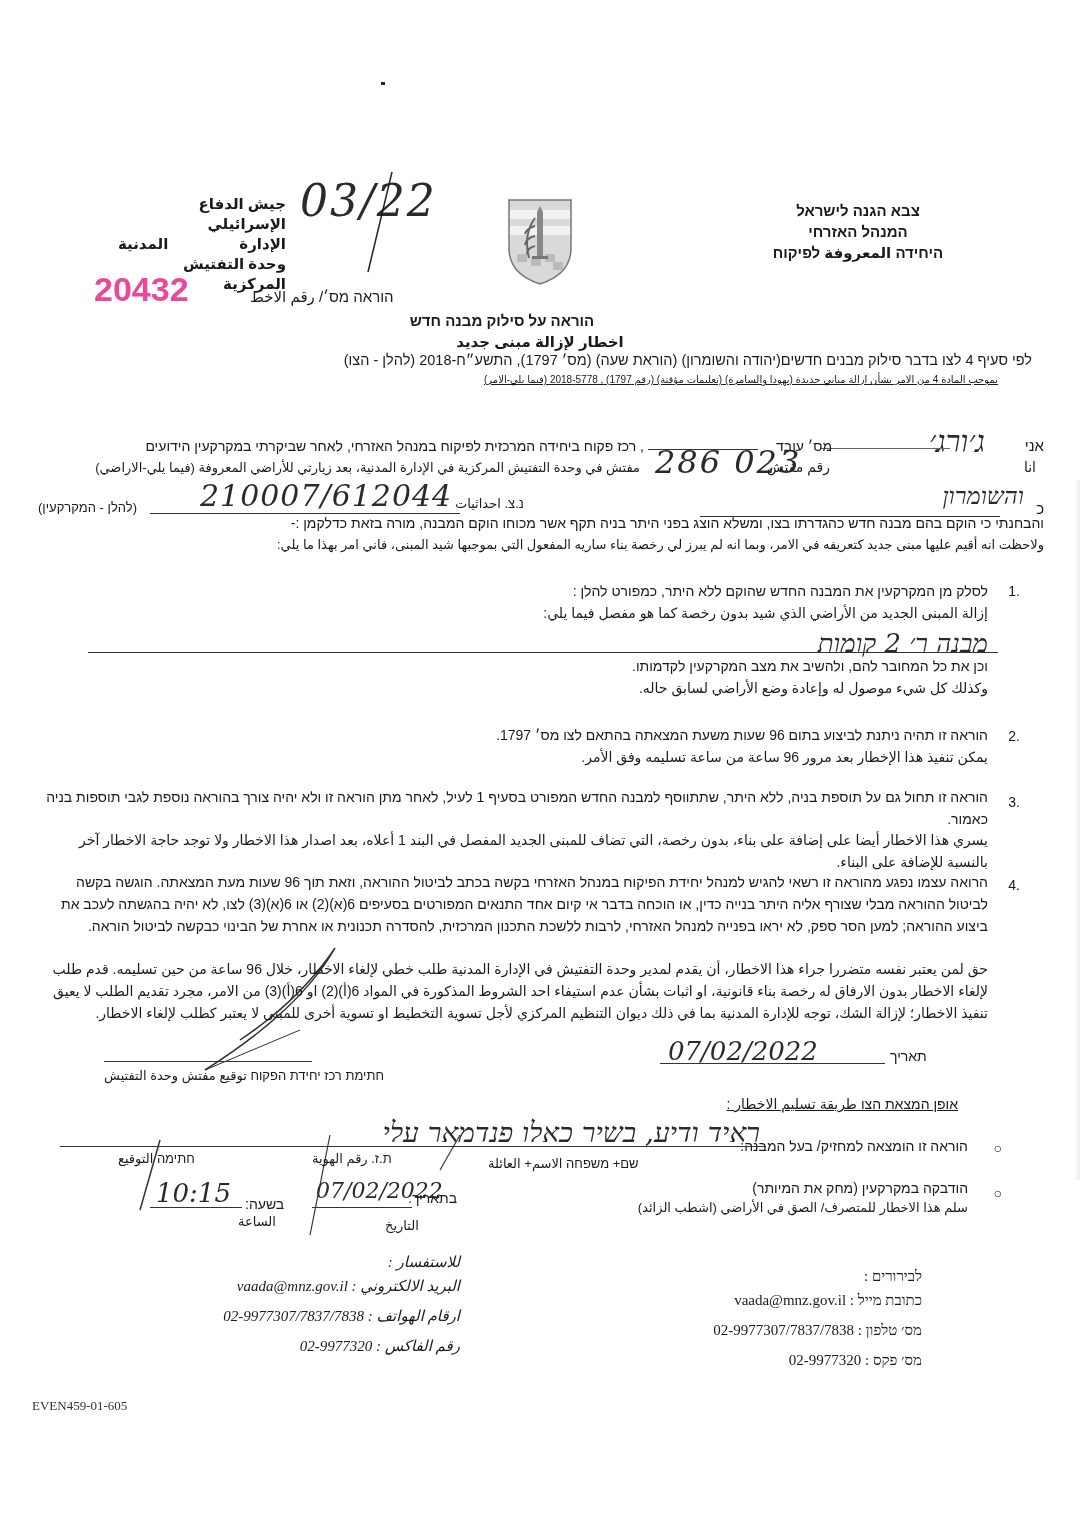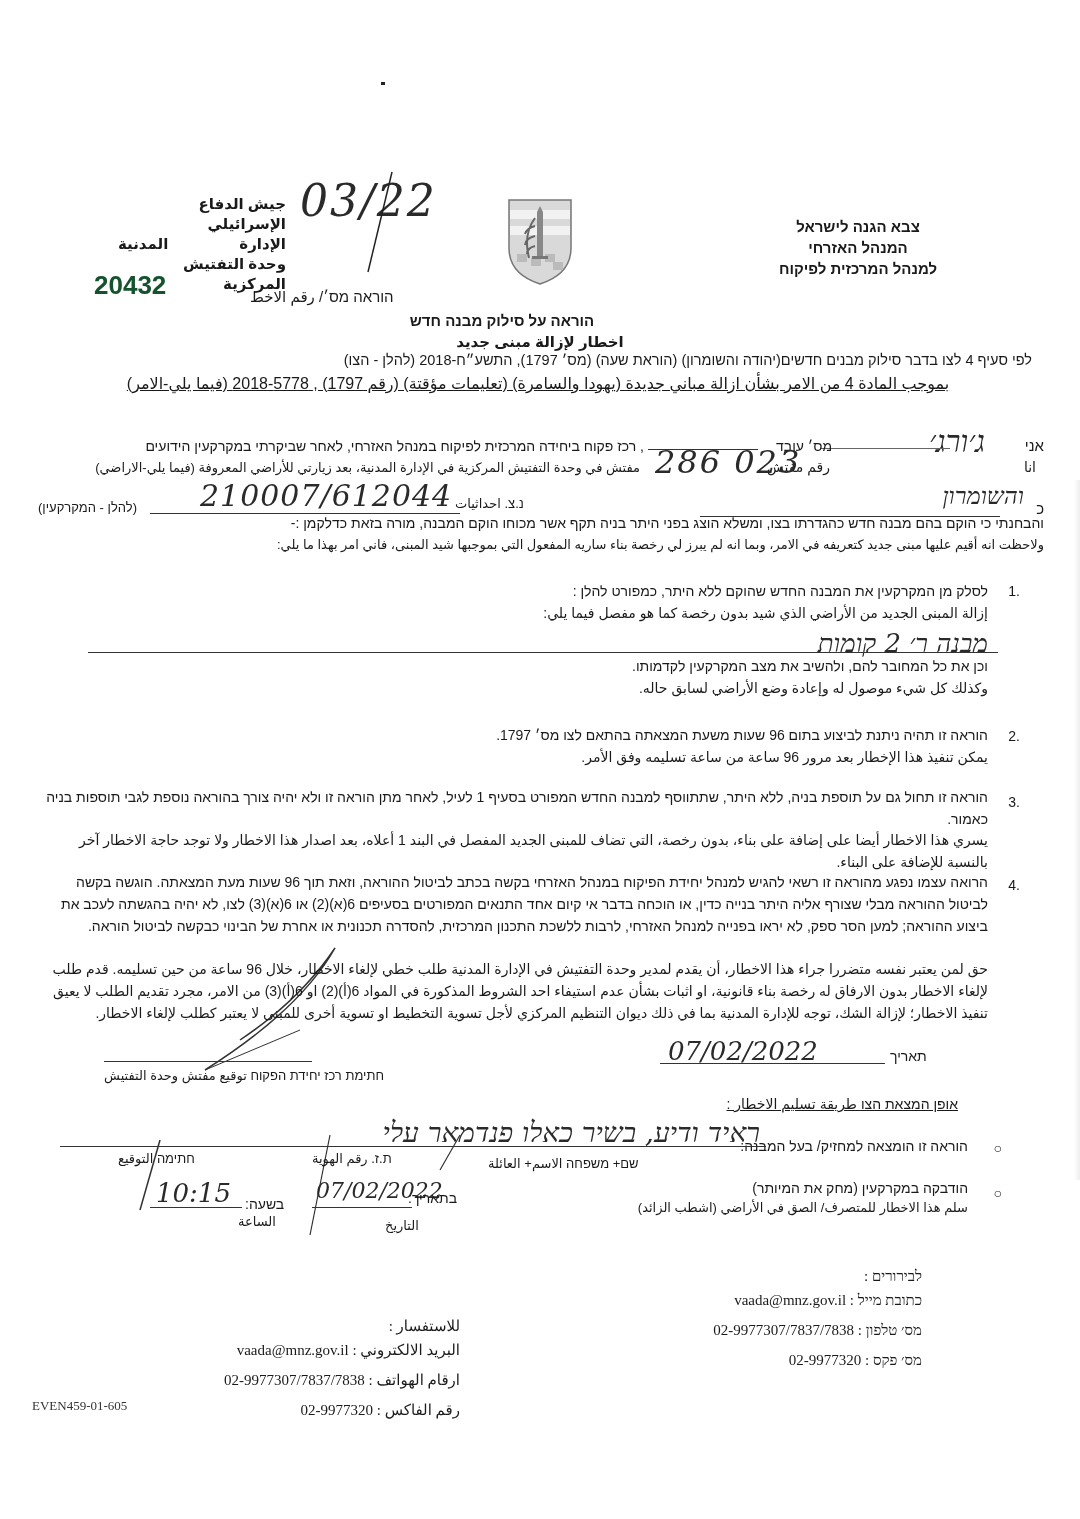--- a/index.html
+++ b/index.html
@@ -8,50 +8,50 @@
   .abs { position: absolute; }
   .rtl { direction: rtl; text-align: right; }
   .hand { font-family: "DejaVu Serif", serif; font-style: italic; color: #2a2a2a; }
   .t13 { font-size: 13px; }
   .t14 { font-size: 14px; }
   .t15 { font-size: 15px; }
   .line { position: absolute; height: 1px; background: #333; }
   .uline { text-decoration: underline; }
 
   
-  .hdr-he { right: 122px; top: 216px; width: 200px; text-align: center; font-size: 15px; font-weight: bold; line-height: 21px; direction: rtl; }
+  .hdr-he { right: 122px; top: 200px; width: 200px; text-align: center; font-size: 15px; font-weight: bold; line-height: 21px; direction: rtl; }
   .hdr-ar { left: 118px; top: 194px; width: 168px; font-size: 15px; font-weight: bold; line-height: 20px; direction: rtl; text-align: right; }
   .hdr-ar .spread { display: flex; justify-content: space-between; direction: rtl; }
   .logo { left: 505px; top: 196px; width: 70px; height: 90px; }
   .hand-num { left: 300px; top: 175px; font-size: 44px; letter-spacing: 2px; }
-  .ref-num { left: 94px; top: 270px; font-size: 26px; font-weight: bold; color: #14532d; font-family: "Liberation Sans", sans-serif; }
+  .ref-num { left: 94px; top: 270px; font-size: 34px; font-weight: bold; color: #ec4899; font-family: "Liberation Sans", sans-serif; }
   .ref-label { left: 250px; top: 288px; font-size: 15px; direction: rtl; }
 
   .title1 { left: 0; width: 1004px; top: 312px; text-align: center; font-size: 15px; font-weight: bold; }
   .title2 { left: 0; width: 1080px; top: 333px; text-align: center; font-size: 15px; font-weight: bold; }
   .law1 { right: 48px; top: 352px; width: 960px; font-size: 14.5px; direction: rtl; text-align: right; }
-  .law2 { right: 82px; top: 374px; width: 920px; font-size: 16px; direction: rtl; text-align: center; text-decoration: underline; }
+  .law2 { right: 82px; top: 374px; width: 920px; font-size: 10px; direction: rtl; text-align: right; text-decoration: underline; }
 
   .para { font-size: 14px; line-height: 22px; direction: rtl; text-align: right; }
   .list-num { font-size: 14px; direction: ltr; }
 
   .sig-svg { position: absolute; }
   .footer-code { left: 32px; top: 1398px; font-family: "Liberation Serif", serif; font-size: 13px; color: #333; }
   .contact { font-family: "Liberation Serif", serif; font-size: 15px; line-height: 24px; }
   .bullet { font-size: 14px; }
 </style>
 </head>
 <body>
 
 <div class="abs" style="left:381px;top:82px;width:4px;height:3px;background:#222;"></div>
 
 <div class="abs hdr-he">
   <div>צבא הגנה לישראל</div>
   <div>המנהל האזרחי</div>
-  <div>למנהל המרכזית לפיקוח</div>
+  <div>היחידה المعروفة לפיקוח</div>
 </div>
 
 <div class="abs hdr-ar">
   <div>جيش الدفاع الإسرائيلي</div>
   <div class="spread">
     <span>الإدارة</span>
     <span>المدنية</span>
   </div>
   <div>وحدة التفتيش المركزية</div>
 </div>
@@ -160,21 +160,21 @@
 <div class="abs hand" style="left:156px;top:1178px;font-size:26px;">10:15</div>
 <div class="line" style="left:150px;width:92px;top:1207px;"></div>
 <div class="abs t14 rtl" style="left:245px;top:1196px;">בשעה:</div>
 <div class="abs t13 rtl" style="left:238px;top:1214px;">الساعة</div>
 
 <div class="abs hand" style="left:316px;top:1178px;font-size:22px;">07/02/2022</div>
 <div class="line" style="left:312px;width:100px;top:1207px;"></div>
 <div class="abs t14 rtl" style="left:408px;top:1190px;">בתאריך:</div>
 <div class="abs t13 rtl" style="left:385px;top:1218px;">التاريخ</div>
 
-<div class="abs contact rtl" style="left:180px;top:1314px;width:280px;">
+<div class="abs contact rtl" style="left:180px;top:1250px;width:280px;font-style:italic;">
   <div style="margin-left:0;">للاستفسار :</div>
   <div style="direction:rtl;">
     <span>البريد الالكتروني :</span>
     <span style="direction:ltr;unicode-bidi:embed;">vaada@mnz.gov.il</span>
   </div>
   <div style="margin-top:6px;">
     <span>ارقام الهواتف :</span>
     <span style="direction:ltr;unicode-bidi:embed;">02-9977307/7837/7838</span>
   </div>
   <div style="margin-top:6px;">

